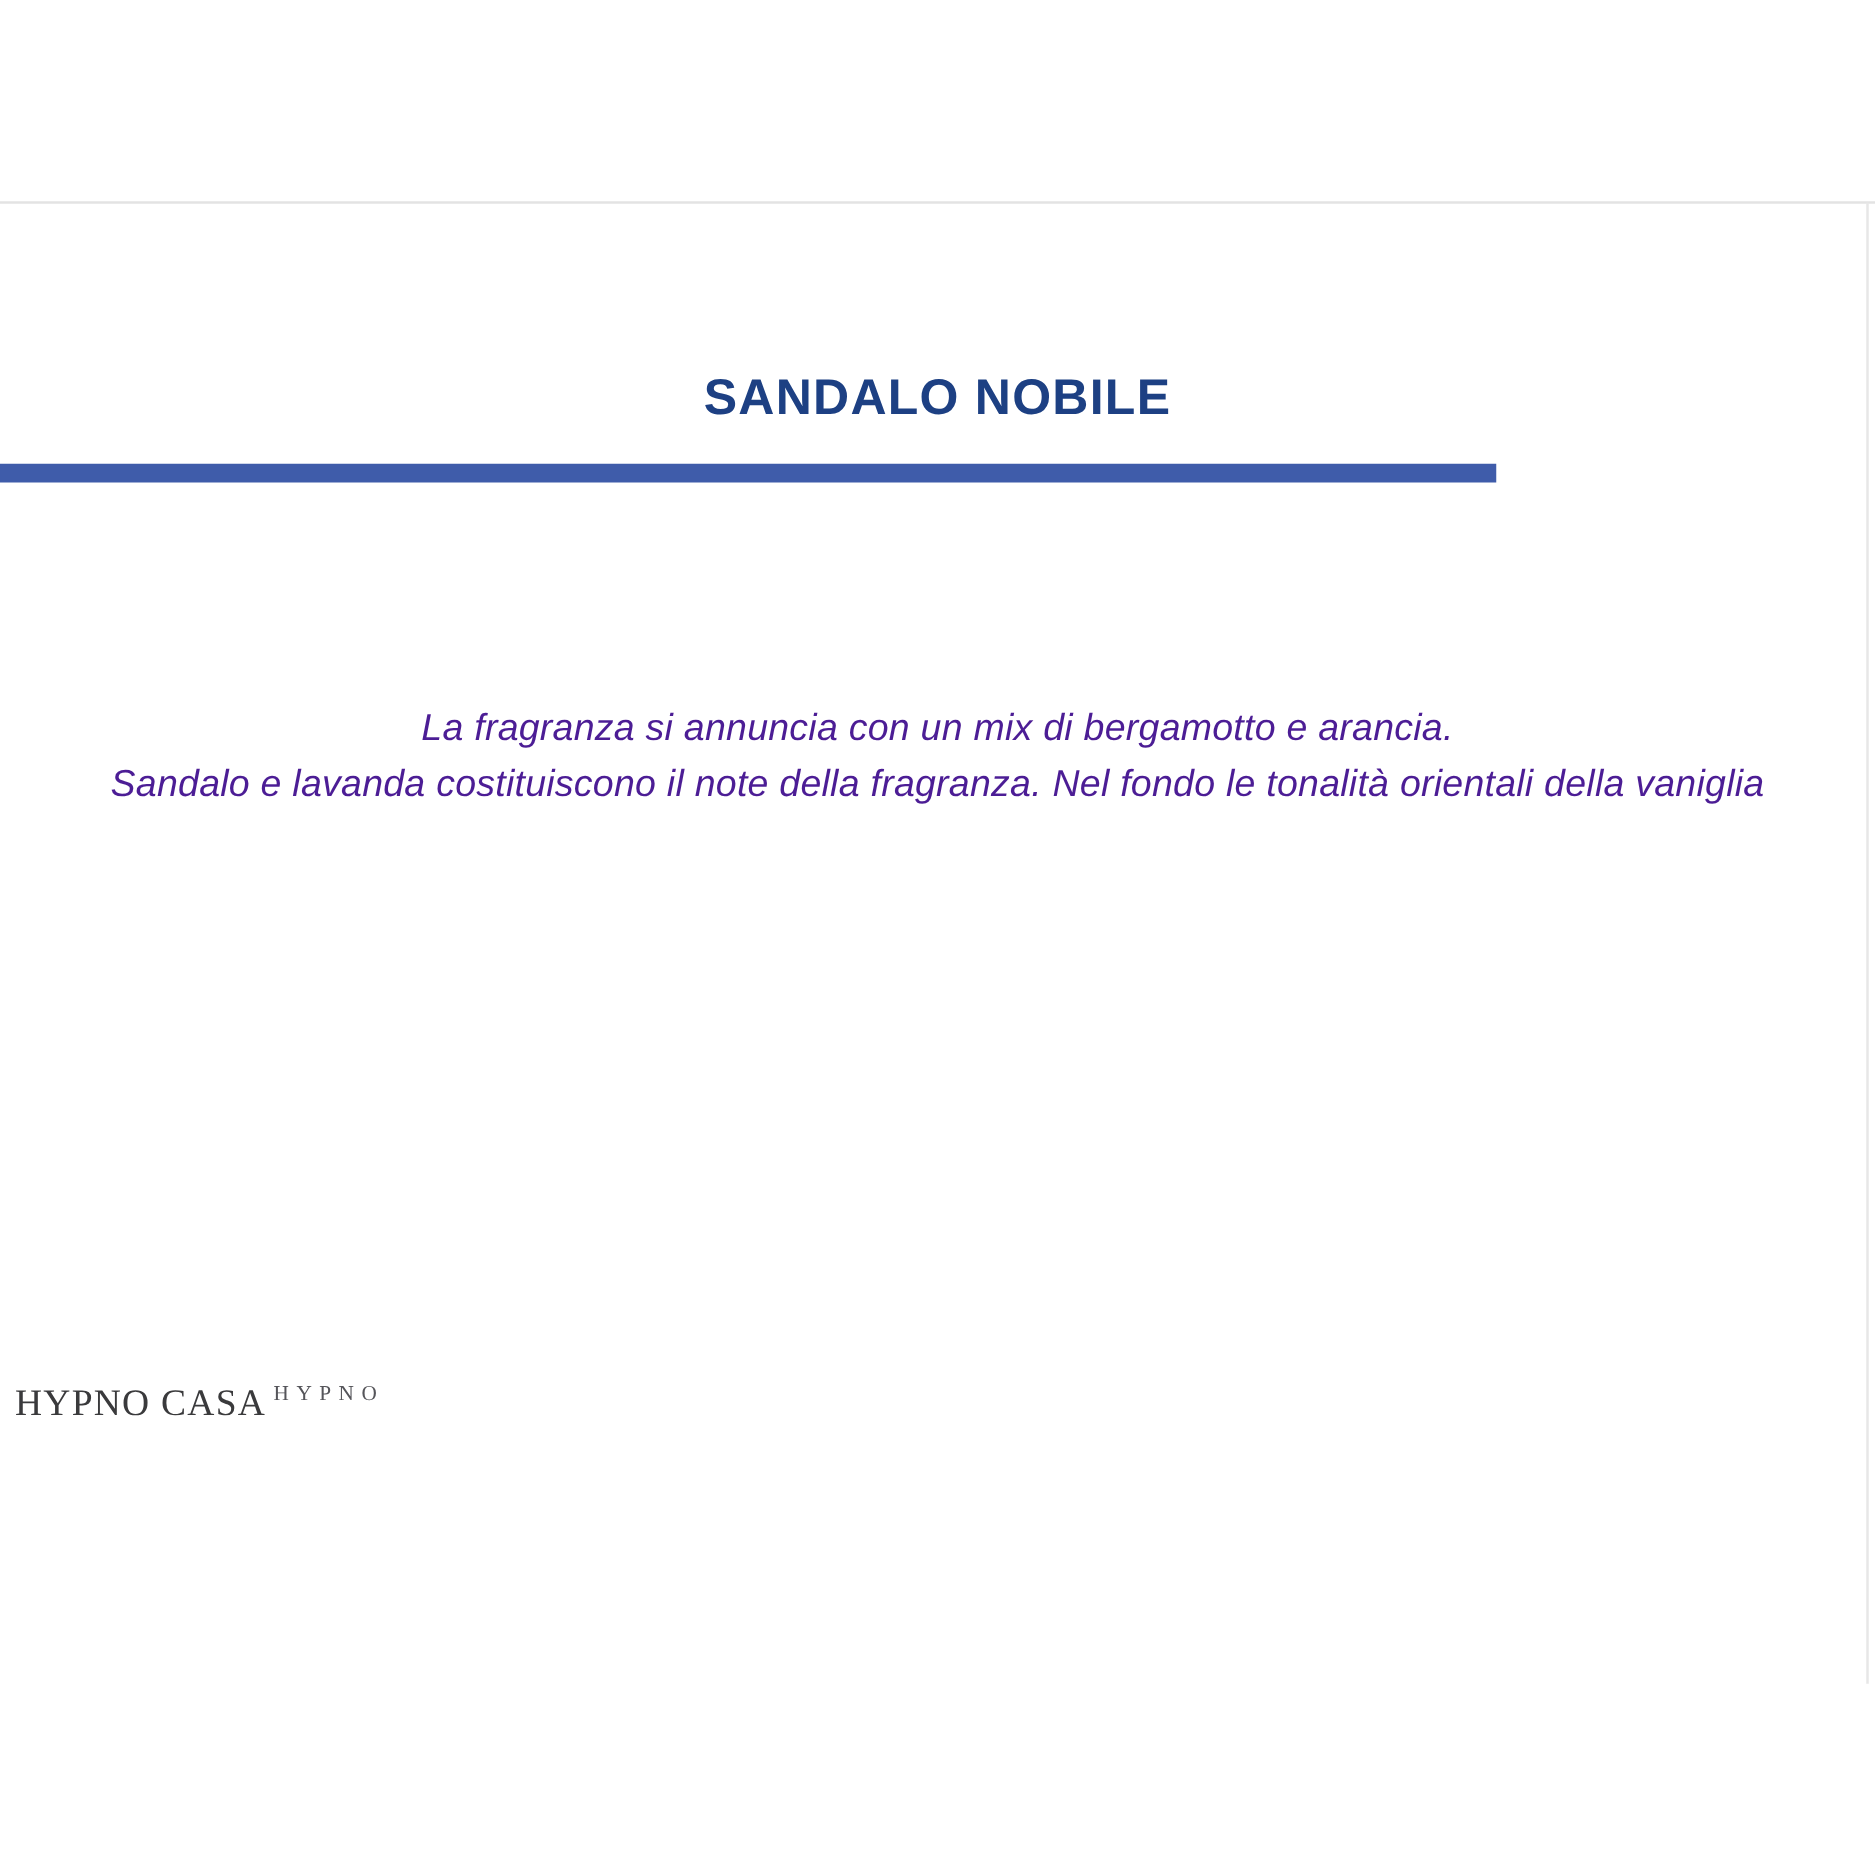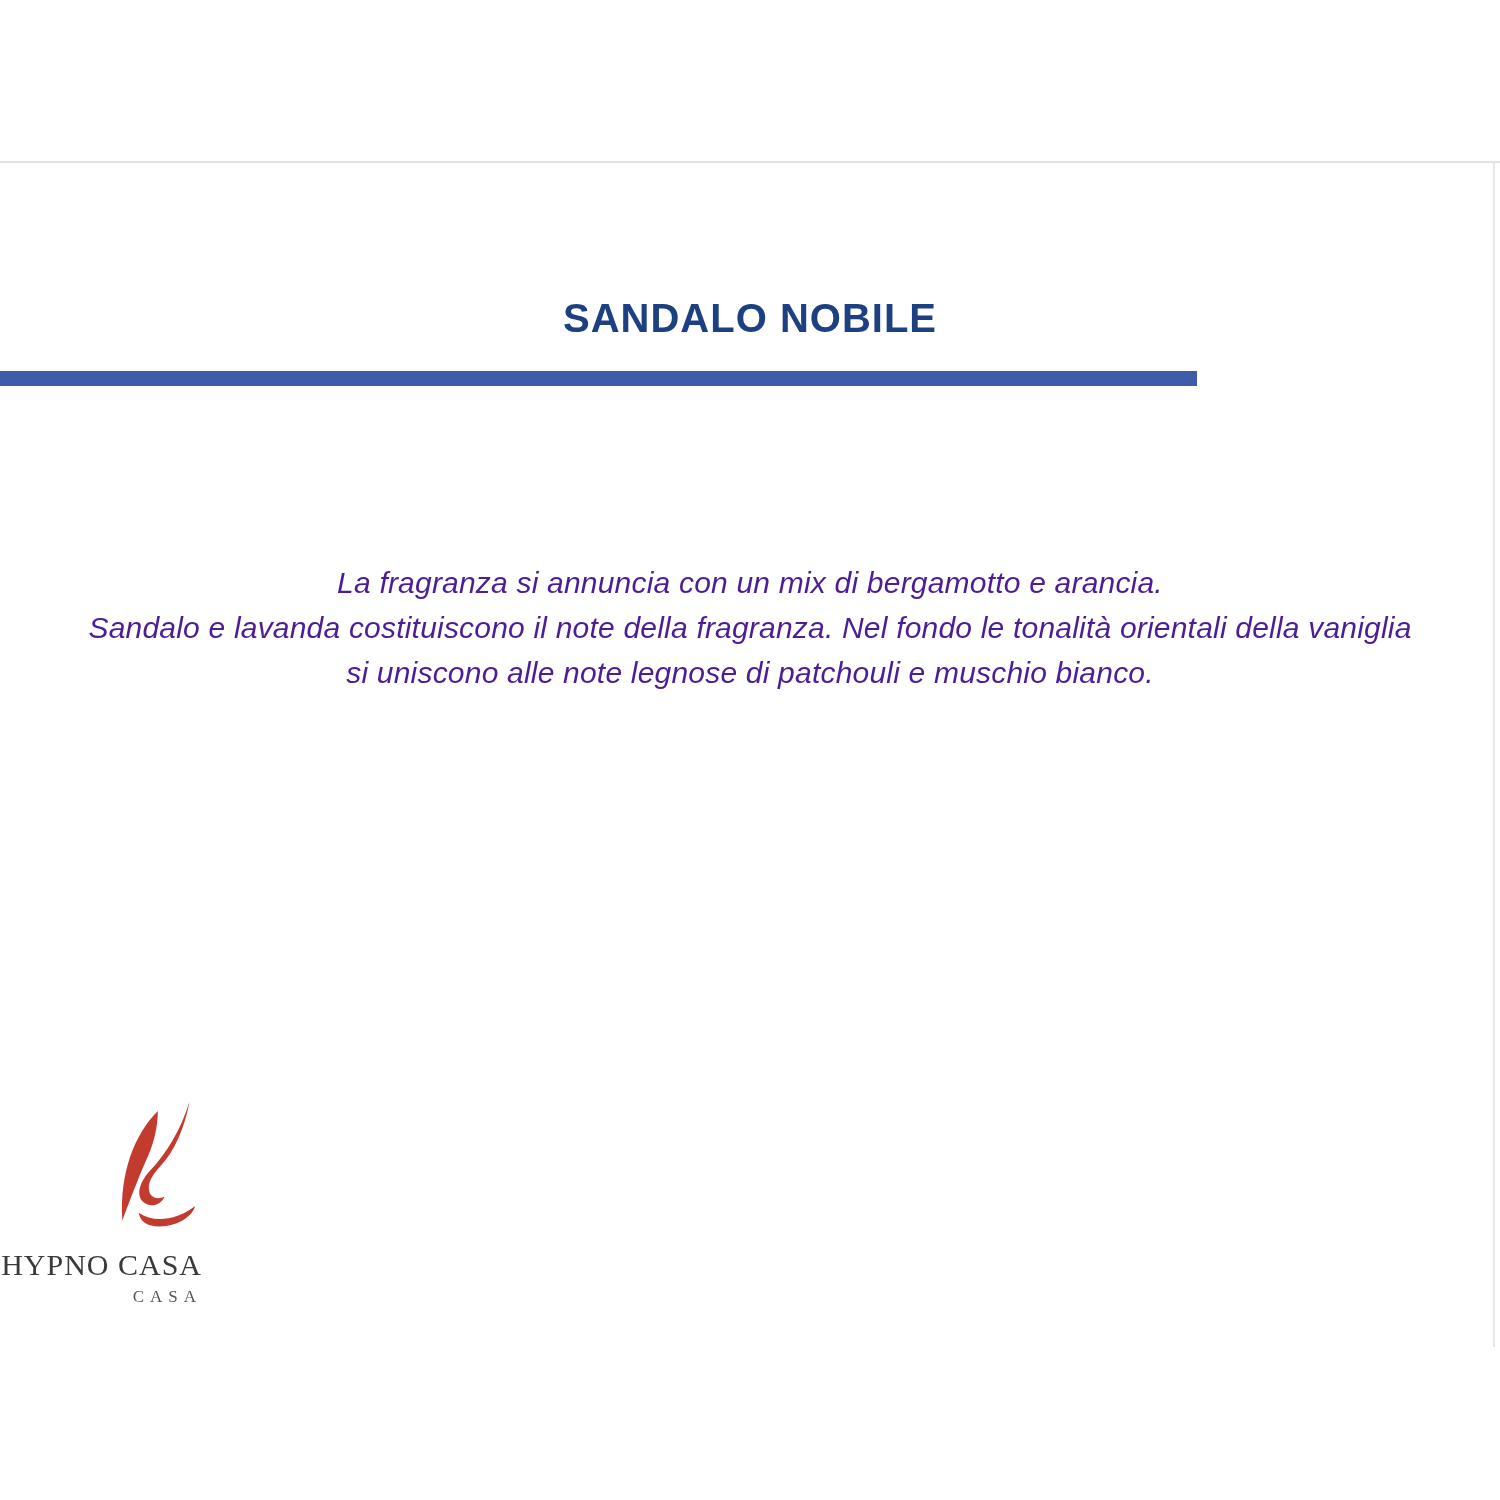--- a/index.html
+++ b/index.html
@@ -66,22 +66,22 @@
   }
   .description-line {
     white-space: nowrap;
   }
   .hypno-casa-logo {
     position: absolute;
     top: 1100px;
     left: 12px;
     width: 190px;
     display: flex;
-    flex-direction: column;
-    align-items: flex-end;
+    flex-direction: row;
+    align-items: flex-start;
   }
   .flame-icon {
     width: 96px;
     height: 142px;
     display: block;
   }
   .logo-brand-text {
     margin-top: 6px;
     font-family: "Liberation Serif", serif;
     font-size: 30px;
@@ -107,21 +107,20 @@
   <div class="content-top-border"></div>
   <div class="content-right-border"></div>
 
   <h1 class="fragrance-title">SANDALO NOBILE</h1>
 
   <div class="title-divider-bar"></div>
 
   <div class="fragrance-description">
     <div class="description-line">La fragranza si annuncia con un mix di bergamotto e arancia.</div>
     <div class="description-line">Sandalo e lavanda costituiscono il note della fragranza. Nel fondo le tonalità orientali della vaniglia</div>
-    <div class="description-line">si uniscono alle note legnose di patchouli e muschio bianco.</div>
   </div>
 
   <div class="hypno-casa-logo">
     <svg class="flame-icon" viewBox="0 0 100 145" xmlns="http://www.w3.org/2000/svg" aria-hidden="true">
       <g fill="#c23b2e">
 
         <path d="M54 10
                  C 30 34, 14 74, 17 124
                  C 26 100, 36 74, 45 54
                  C 50 42, 54 26, 54 10 Z"></path>
@@ -134,16 +133,16 @@
                  C 31 96, 36 83, 46 72
                  C 62 55, 78 30, 87 0 Z"></path>
 
         <path d="M34 116
                  C 50 127, 73 124, 93 109
                  C 89 123, 66 134, 46 129
                  C 39 127, 35 122, 34 116 Z"></path>
       </g>
     </svg>
     <div class="logo-brand-text">HYPNO CASA</div>
-    <div class="logo-country-text">CASA</div>
+    <div class="logo-country-text">HYPNO</div>
   </div>
 
 </div>
 
 </body></html>

